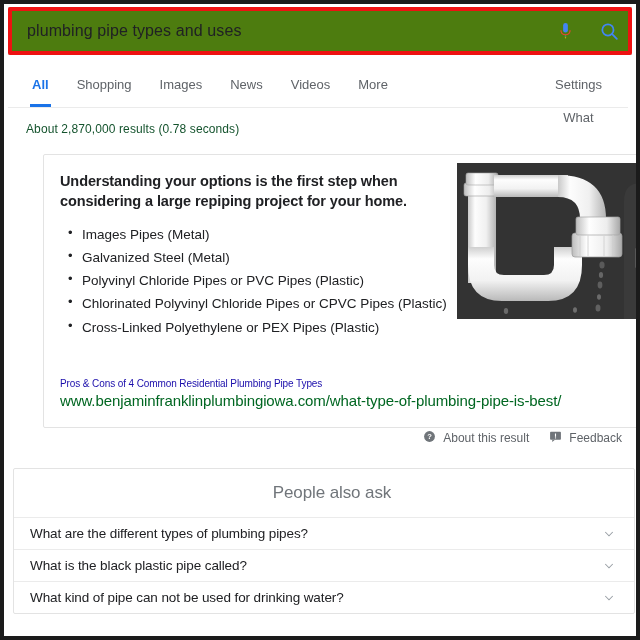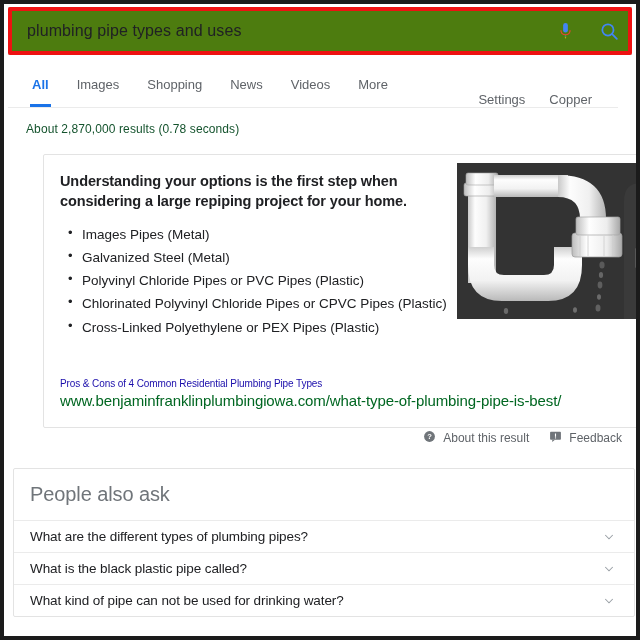--- a/index.html
+++ b/index.html
@@ -70,40 +70,41 @@
     display: flex;
     align-items: center;
     justify-content: center;
   }
 
   
   #nav-row {
     position: absolute;
     left: 4px;
     top: 55px;
-    right: 18px;
+    right: 8px;
     height: 49px;
     border-bottom: 1px solid #ebebeb;
     box-sizing: border-box;
   }
   #nav-left {
     position: absolute;
     left: 10px;
     top: 0;
     display: flex;
     align-items: flex-start;
     height: 100%;
   }
   #nav-right {
     position: absolute;
     right: 14px;
     top: 0;
     display: flex;
-    align-items: flex-end;
+    align-items: center;
     height: 100%;
+    flex-direction: column;
   }
   .nav-tab {
     position: relative;
     font-size: 13px;
     color: #5f6368;
     padding: 18px 14px 0 14px;
     white-space: nowrap;
     height: 100%;
     box-sizing: border-box;
   }
@@ -238,24 +239,25 @@
     left: 9px;
     top: 464px;
     width: 622px;
     box-sizing: border-box;
     background: #fff;
     border: 1px solid #e3e3e3;
     border-radius: 2px;
     overflow: hidden;
   }
   #paa-title {
-    font-size: 20px;
+    font-size: 17px;
     color: #70757a;
     padding: 14px 0 14px 16px;
     letter-spacing: -0.1px;
+    text-align: center;
   }
   .paa-row {
     display: flex;
     align-items: center;
     justify-content: space-between;
     border-top: 1px solid #ebebeb;
     padding: 0 16px 0 16px;
     height: 31px;
   }
   .paa-q {
@@ -297,29 +299,29 @@
         <line x1="15.1" y1="15.1" x2="20.4" y2="20.4" stroke="#4285f4" stroke-width="2" stroke-linecap="round"></line>
       </svg>
     </div>
   </div>
 
   <div id="search-highlight"></div>
 
   <div id="nav-row">
     <div id="nav-left">
       <div class="nav-tab active">All</div>
+      <div class="nav-tab">Shopping</div>
       <div class="nav-tab">Images</div>
-      <div class="nav-tab">Shopping</div>
       <div class="nav-tab">News</div>
       <div class="nav-tab">Videos</div>
       <div class="nav-tab">More</div>
     </div>
     <div id="nav-right">
       <div class="nav-meta">Settings</div>
-      <div class="nav-meta">Copper</div>
+      <div class="nav-meta">What</div>
     </div>
   </div>
 
   <div id="result-stats">About 2,870,000 results (0.78 seconds)</div>
 
   <div id="featured-card">
 
     <div id="snippet-body">
       <div id="snippet-heading">Understanding your options is the first step when considering a large repiping project for your home.</div>
 

